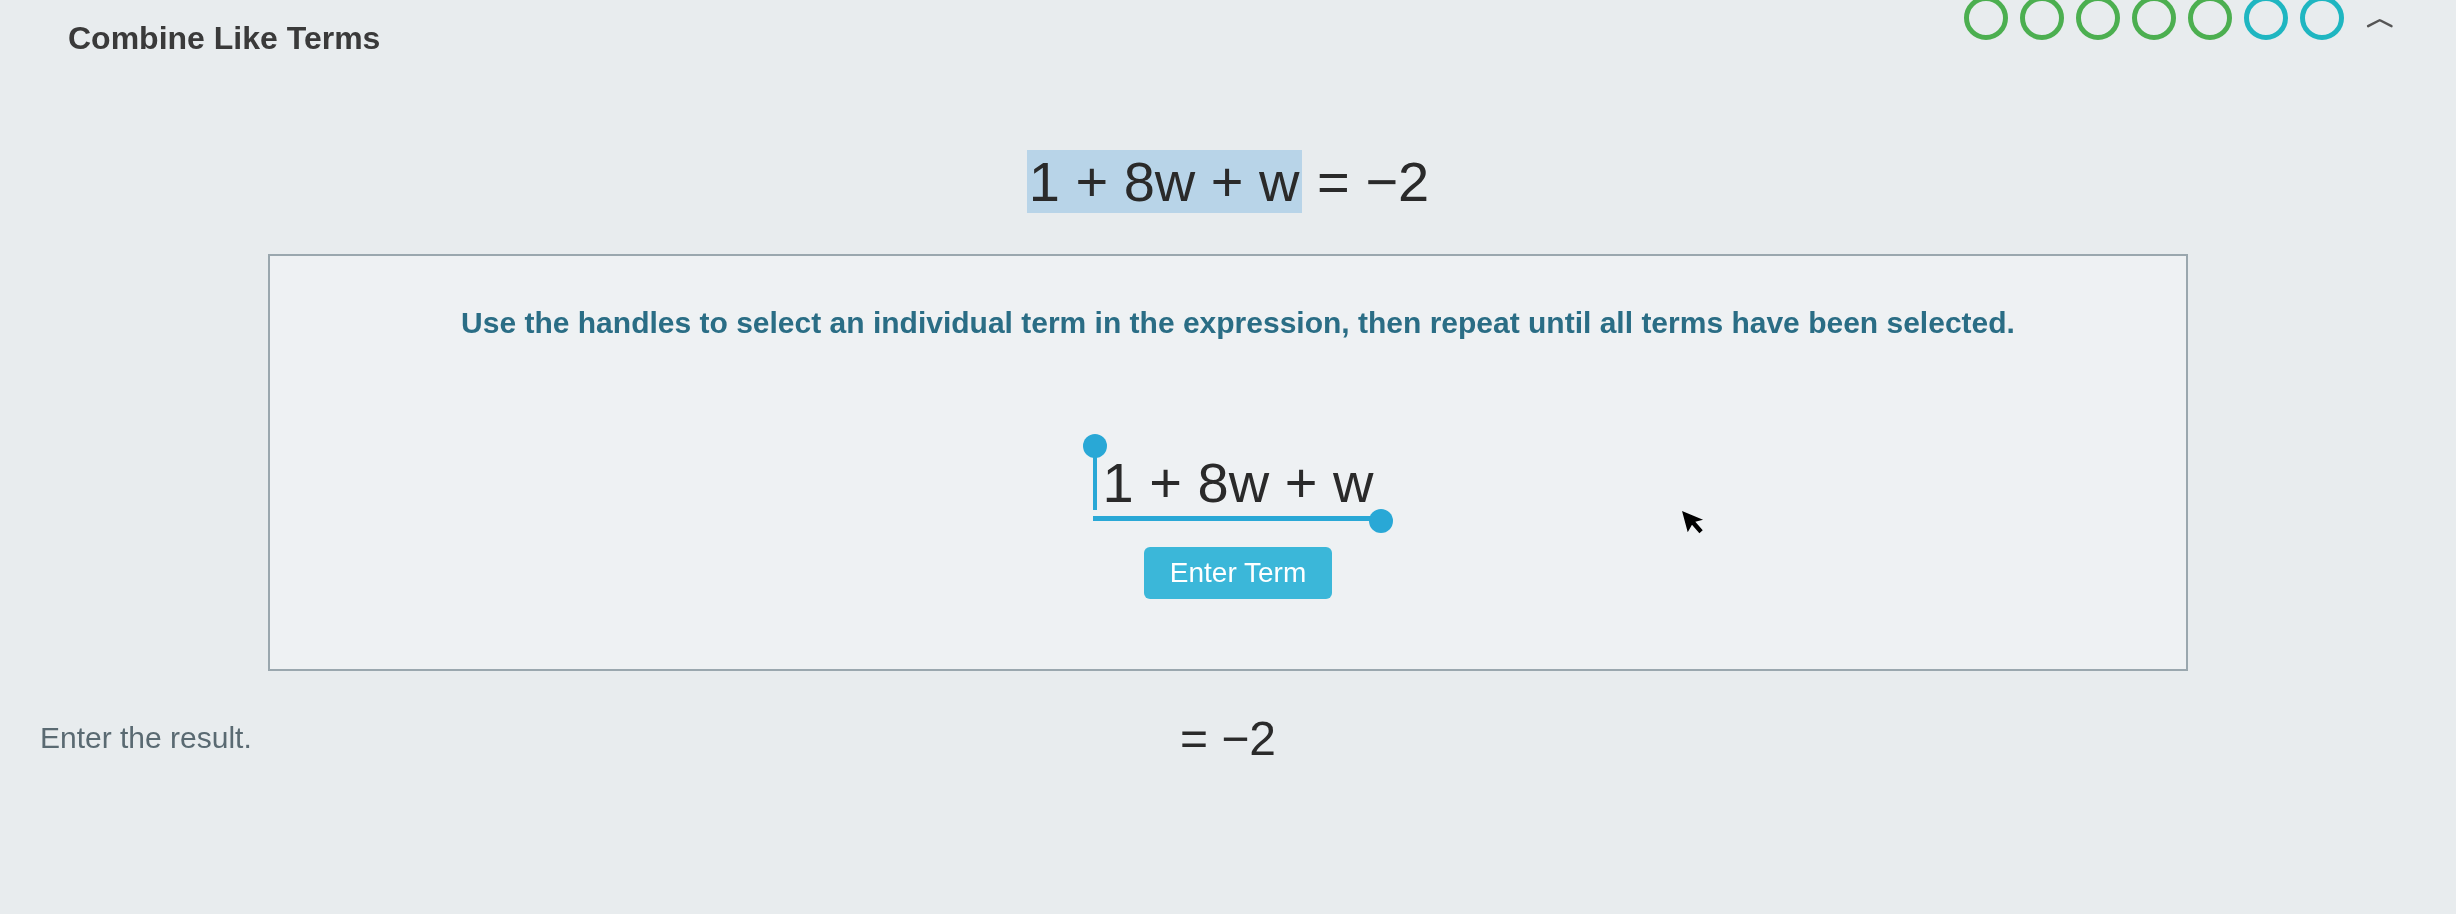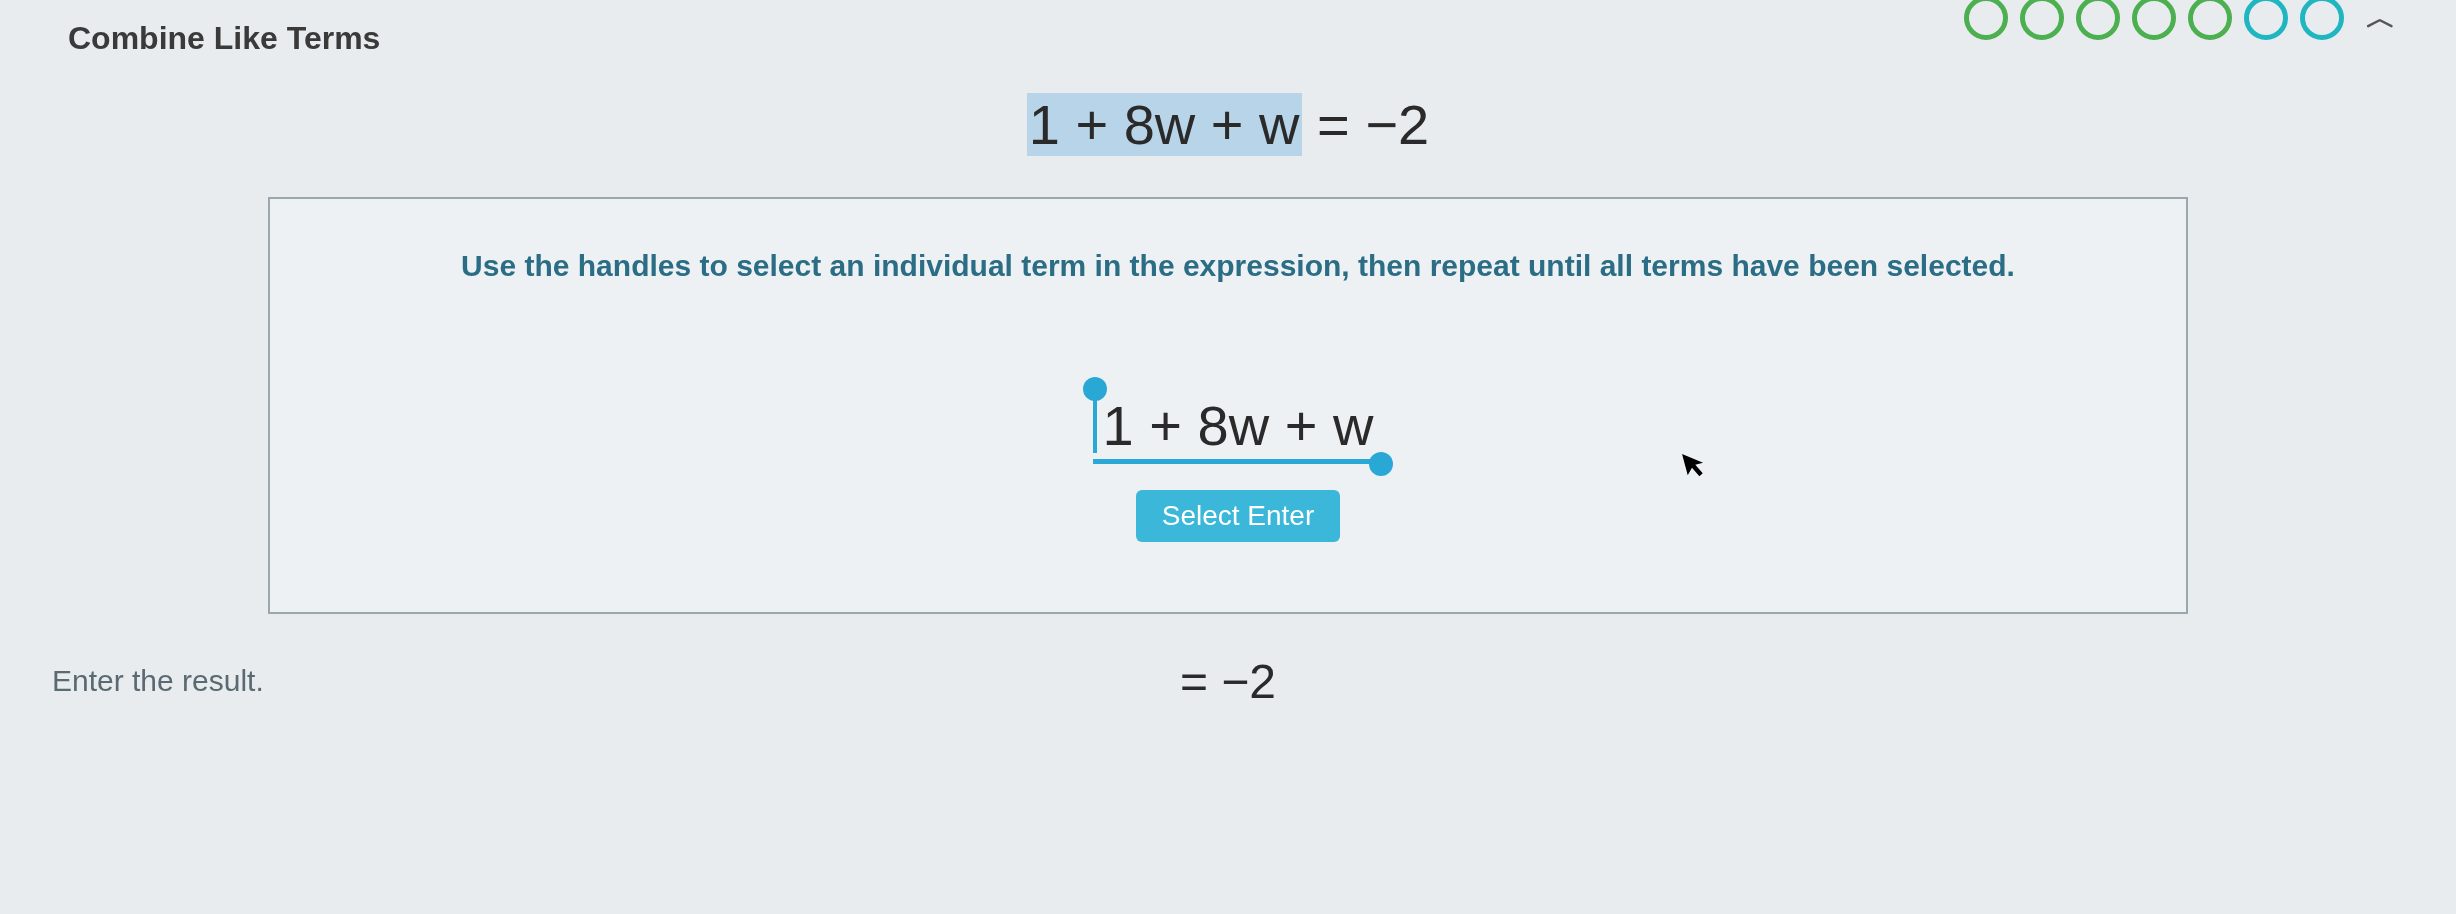--- a/index.html
+++ b/index.html
@@ -44,21 +44,21 @@
     .circle.teal { border-color: #1fb6c1; }
     .chevron-up {
       font-size: 30px;
       color: #555;
       font-weight: bold;
       margin-left: 10px;
       cursor: pointer;
     }
     .equation-display {
       text-align: center;
-      margin-top: 35px;
+      margin-top: 92px;
     }
     .equation-display .eq {
       font-size: 56px;
       color: #2a2a2a;
       font-weight: 400;
       display: inline-block;
     }
     .equation-display .highlighted {
       background: #b8d4e8;
       padding: 0 2px;
@@ -137,21 +137,21 @@
     .cursor-arrow {
       position: absolute;
       right: 480px;
       top: 250px;
       font-size: 28px;
       color: #000;
       transform: rotate(-15deg);
     }
     .footer-area {
       margin-top: 50px;
-      padding: 0 52px;
+      padding: 0 40px;
       display: flex;
       align-items: center;
       position: relative;
     }
     .enter-result {
       font-size: 30px;
       color: #5a6a72;
     }
     .result-eq {
       position: absolute;
@@ -187,21 +187,21 @@
 <div class="work-panel">
   <div class="instruction">Use the handles to select an individual term in the expression, then repeat until all terms have been selected.</div>
 
   <div class="expression-wrap">
     <div class="handle left"></div>
     <span class="expression">1 + 8w + w</span>
     <div class="underline-select"></div>
     <div class="handle right"></div>
   </div>
   <br>
-  <button class="select-term-btn">Select Enter</button>
+  <button class="select-term-btn">Enter Term</button>
 
   <div class="cursor-arrow">
     <svg width="22" height="30" viewBox="0 0 22 30">
       <path d="M 2 2 L 2 24 L 8 18 L 13 28 L 17 26 L 12 16 L 20 16 Z" fill="#000"></path>
     </svg>
   </div>
 </div>
 
 <div class="footer-area">
   <div class="enter-result">Enter the result.</div>

